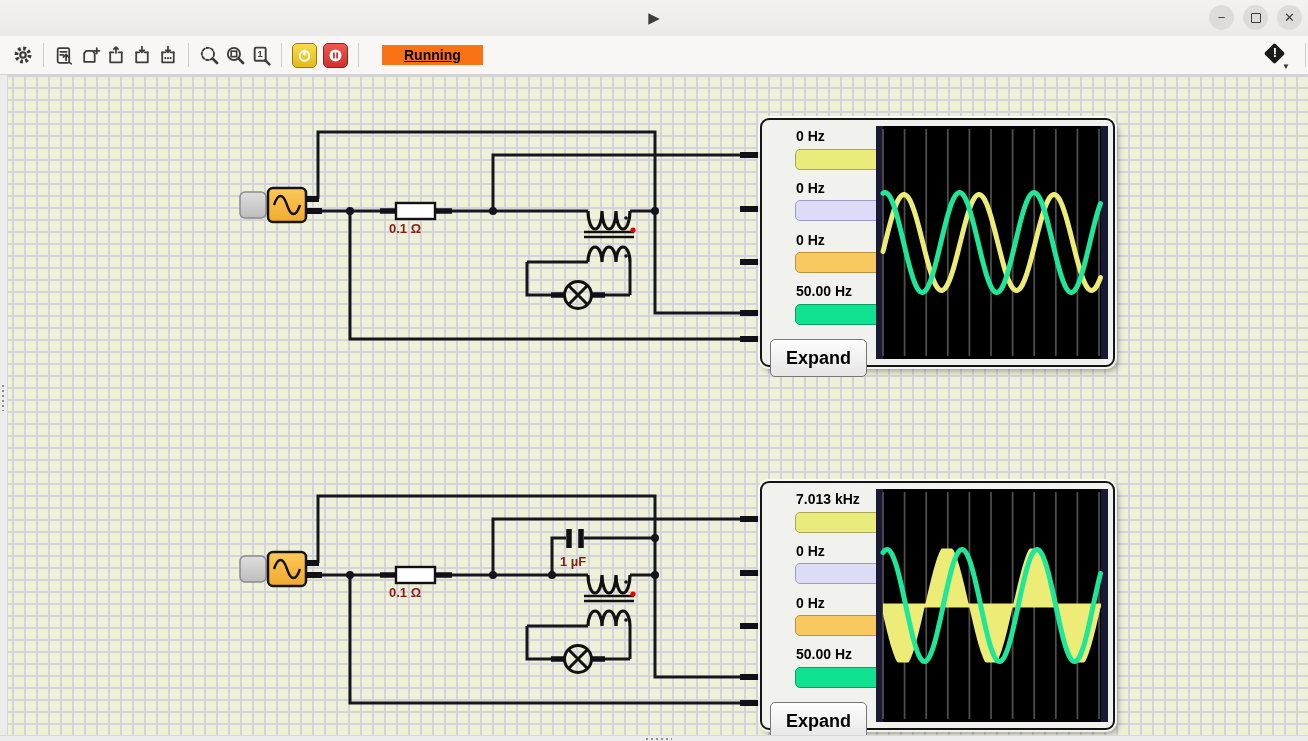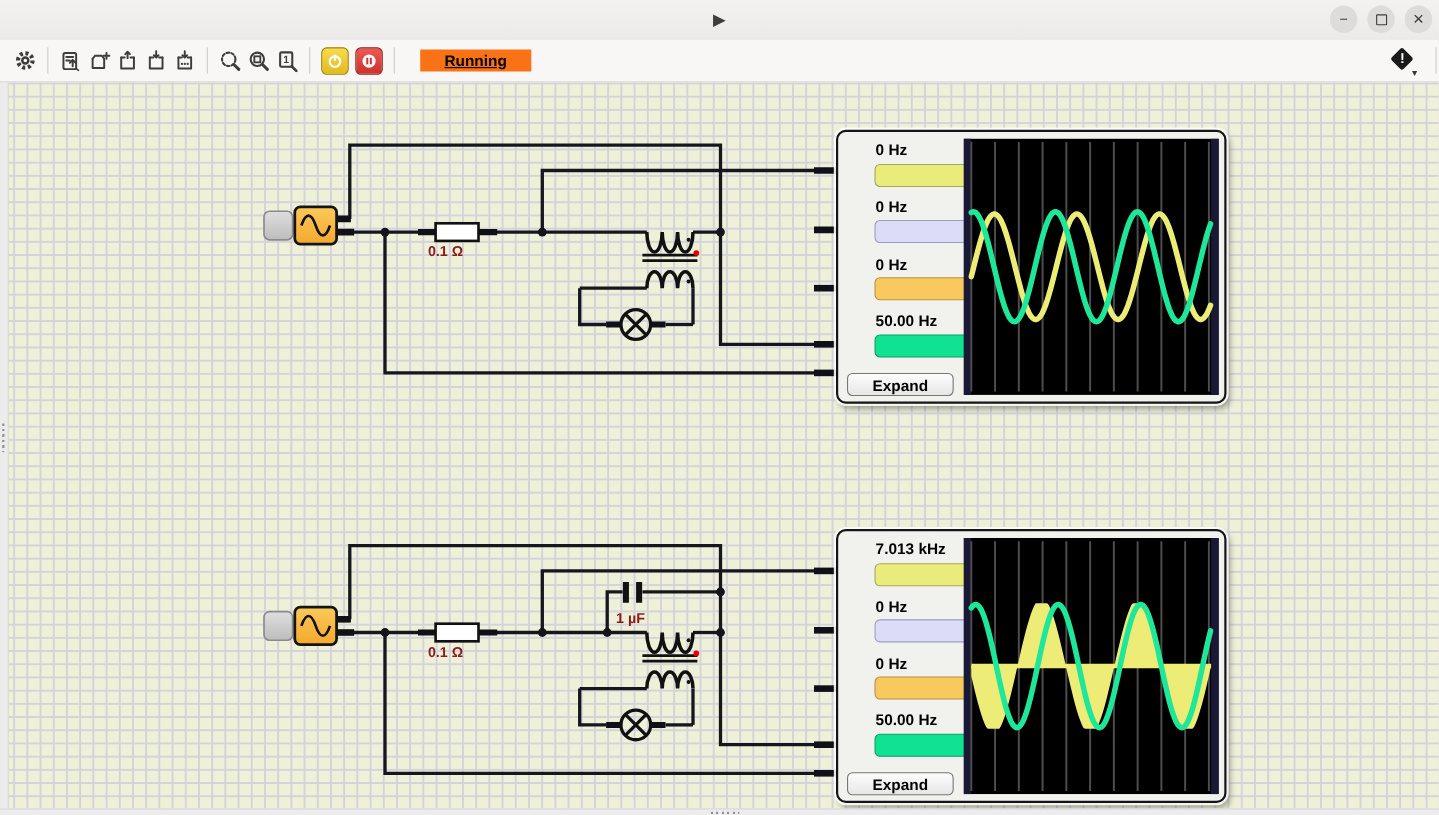--- a/index.html
+++ b/index.html
@@ -55,23 +55,23 @@
 
   
   .scope{position:absolute;width:355px;height:249px;background:#f1f1ed;
     border:2.5px solid #151515;border-radius:9px;box-sizing:border-box;
     box-shadow:0 0 0 2px rgba(252,252,252,.9), 3px 4px 6px rgba(0,0,0,.35);z-index:4;}
   #scope1{left:760px;top:43px;}
   #scope2{left:760px;top:406px;}
   .scope-panel{position:absolute;left:0;top:0;width:112px;height:100%;margin-left:24px;}
   .ch-freq{position:absolute;left:10px;font-size:14px;font-weight:bold;color:#000;white-space:nowrap;}
   .ch-bar{position:absolute;left:9px;width:93px;height:19px;border:1.5px solid;border-radius:5px;}
-  .expand-btn{position:absolute;left:8px;top:219px;width:97px;height:21px;
+  .expand-btn{position:absolute;left:8px;top:219px;width:97px;height:38px;
     background:linear-gradient(#fdfdfd,#e6e6e6);border:1.5px solid #777;border-radius:5px;
-    font-family:"Liberation Sans",sans-serif;font-size:14px;font-weight:bold;color:#000;padding:0;}
+    font-family:"Liberation Sans",sans-serif;font-size:18px;font-weight:bold;color:#000;padding:0;}
   .scope-screen{position:absolute;left:114px;top:6px;width:232px;height:233px;}
 </style>
 </head>
 <body>
 
 <div class="titlebar">
   <div class="title-text">
     <span>▶</span>
   </div>
   <div class="win-controls">

